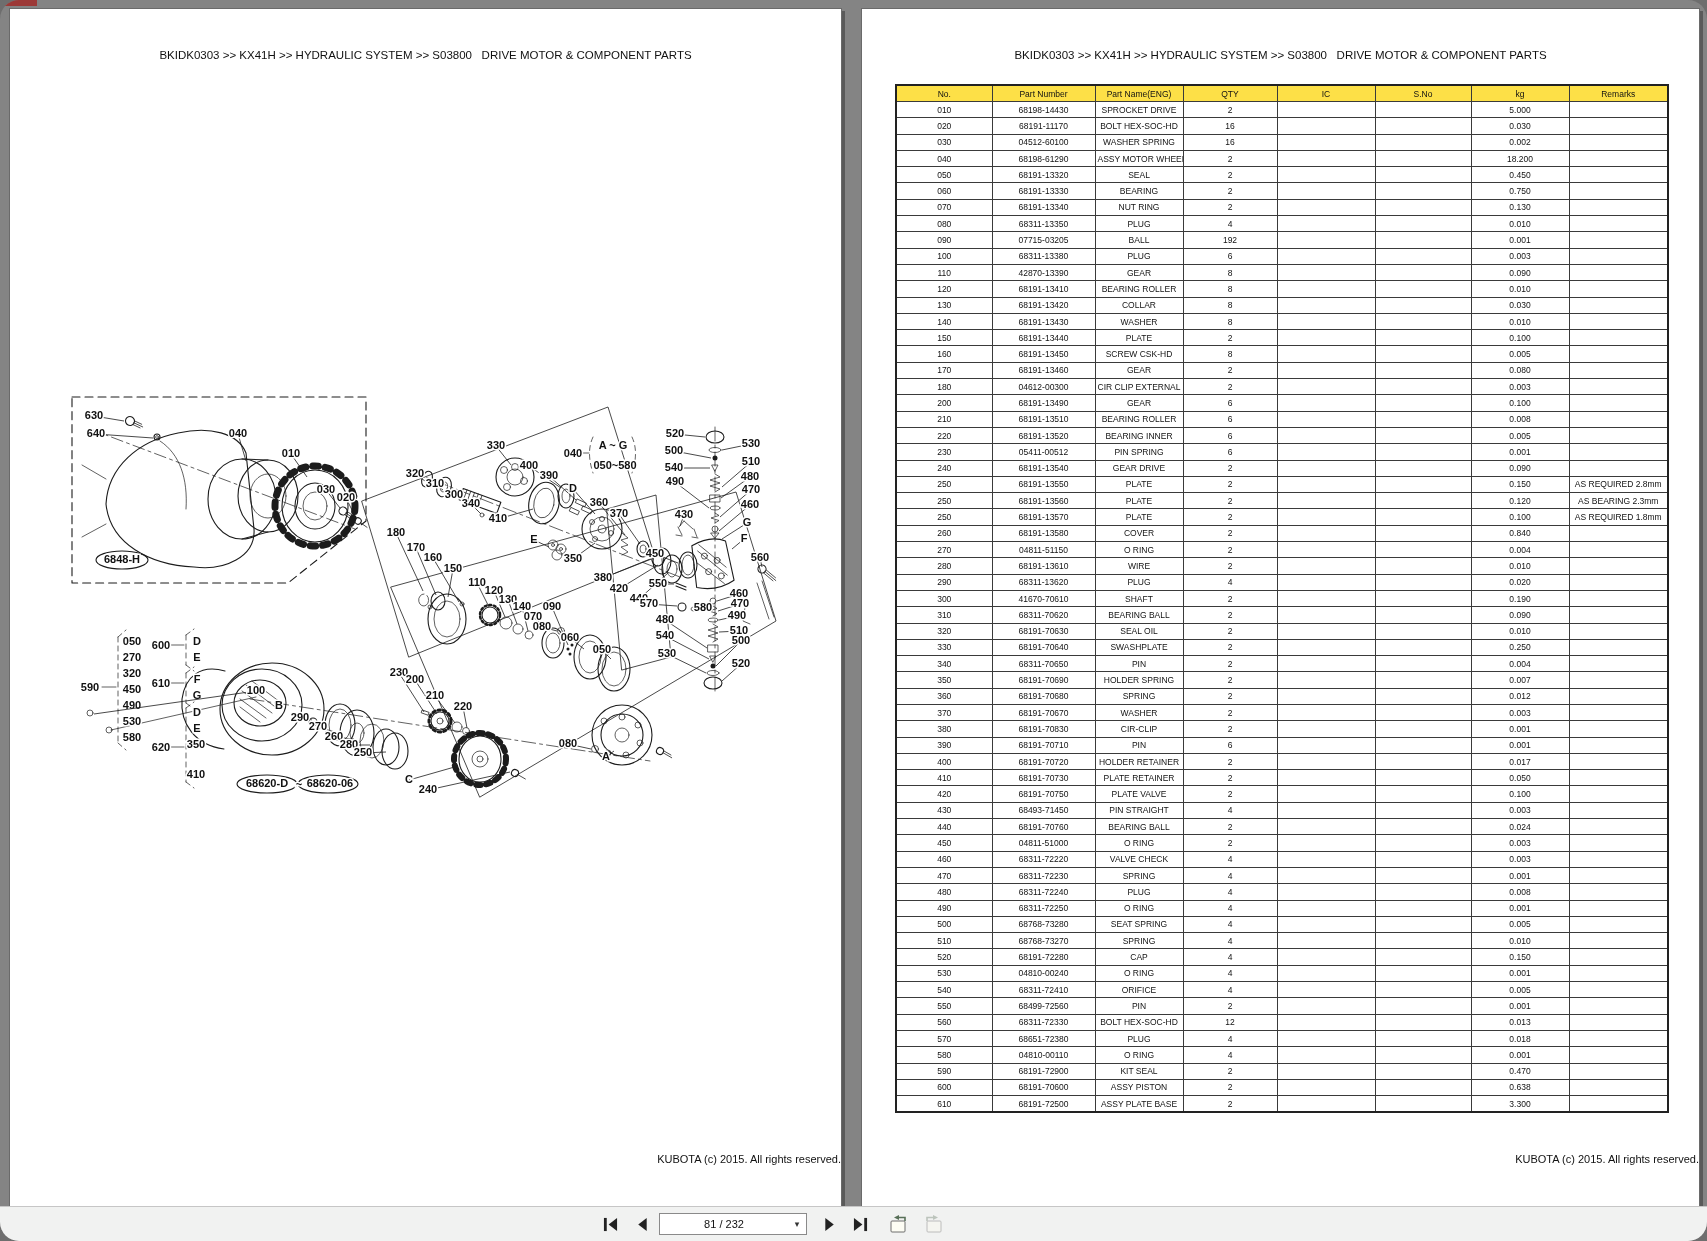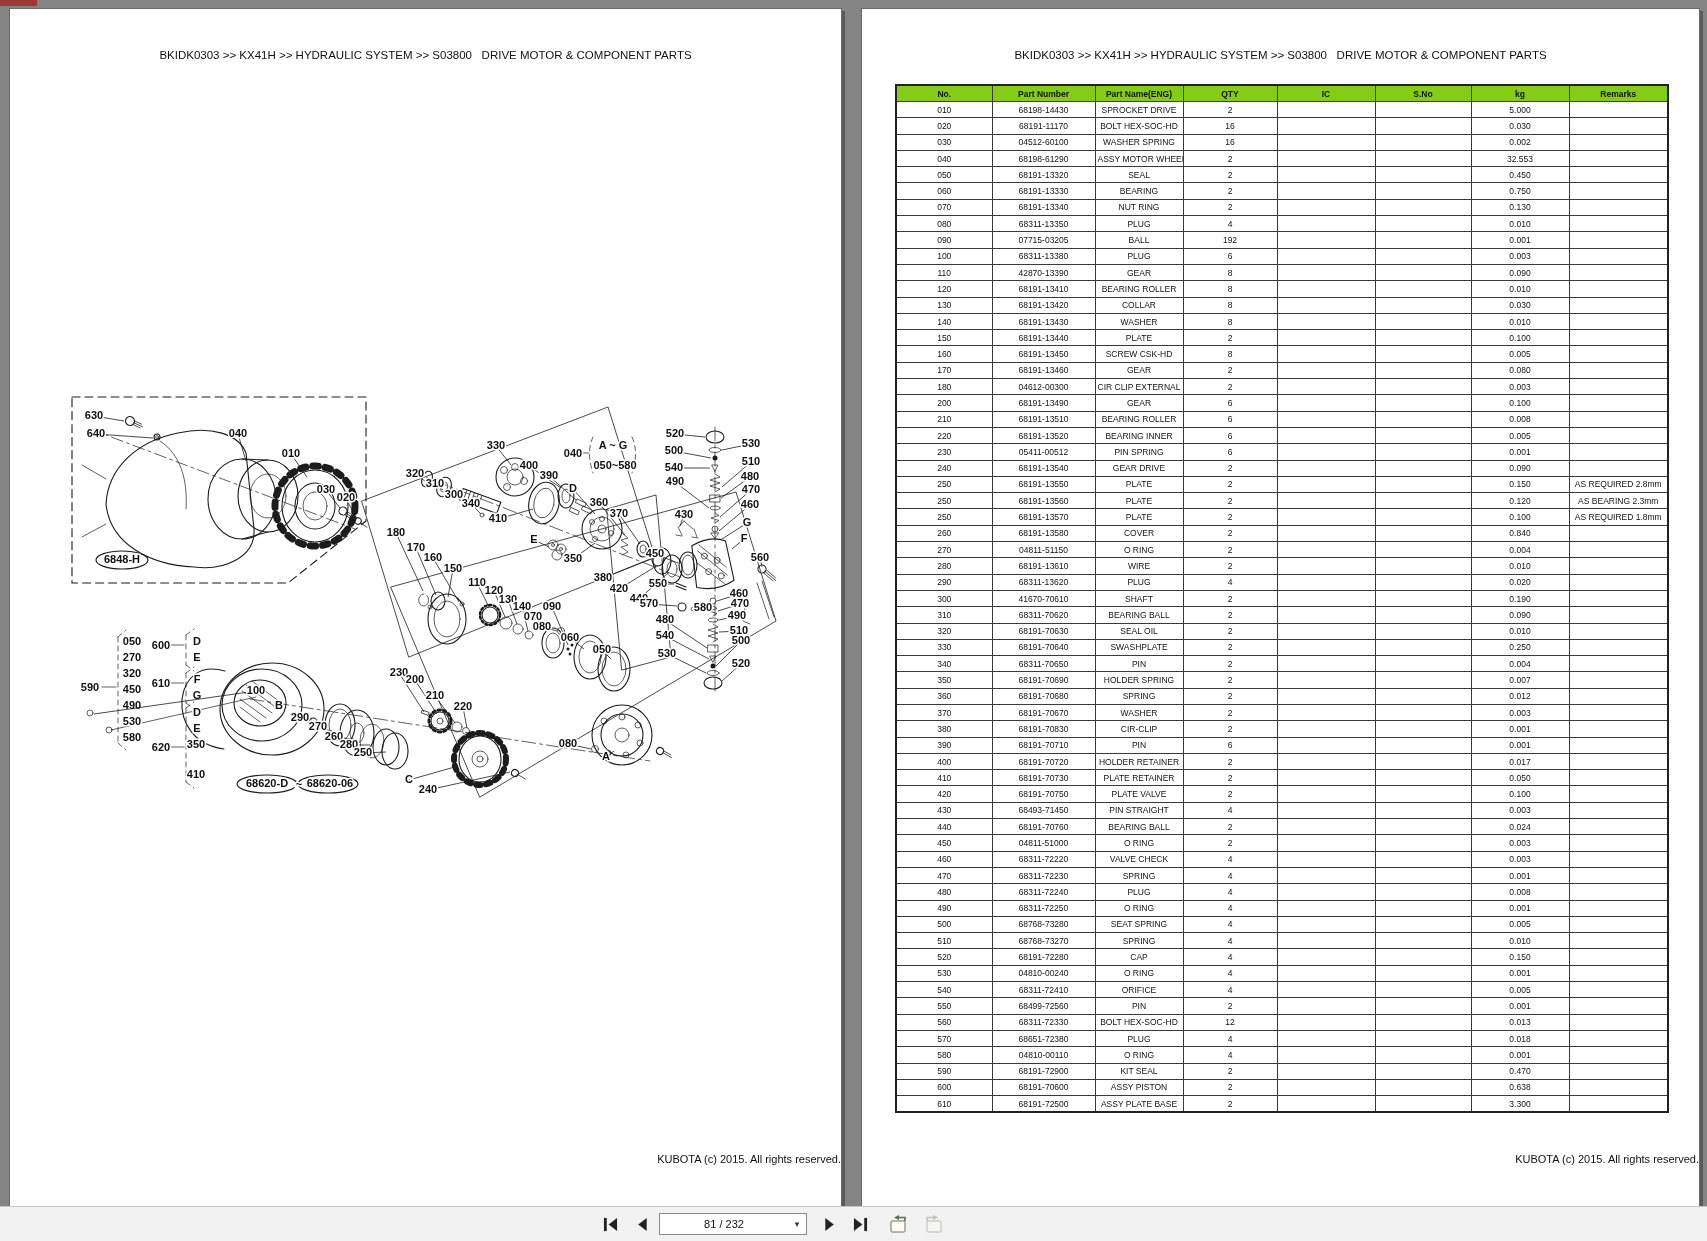--- a/index.html
+++ b/index.html
@@ -1,37 +1,37 @@
 <!DOCTYPE html>
 <html><head>
 <meta charset="utf-8">
 <style>
   html,body{margin:0;padding:0;background:#6e6e6e;}
   .stage{position:relative;width:1707px;height:1241px;background:#848484;overflow:hidden;
-         font-family:"Liberation Sans",sans-serif;}
+         font-family:"Liberation Sans",sans-serif;border-radius:19px;}
   .red-strip{position:absolute;left:0;top:0;width:37px;height:6px;background:#9c3937;}
   .page{position:absolute;top:8px;height:1197px;background:#ffffff;
         border:1px solid #6a6a6a;box-shadow:3px 3px 0 rgba(40,40,40,.45);}
   .page-left{left:9px;width:831px;}
   .page-right{left:861px;width:837px;}
   .doc-header{position:absolute;top:40px;left:0;width:100%;text-align:center;
               font-size:11.5px;color:#111;white-space:pre;}
   .doc-footer{position:absolute;top:1144px;left:0;width:100%;text-align:right;
               font-size:11px;color:#111;}
   
   .diagram{position:absolute;left:0;top:0;width:831px;height:1197px;}
   .callout{font-family:"Liberation Sans",sans-serif;font-size:11px;font-weight:700;fill:#111;
            text-anchor:middle;paint-order:stroke;stroke:#ffffff;stroke-width:3px;}
   .leader{stroke:#1c1c1c;stroke-width:.8;}
   
   .parts-table{position:absolute;left:33px;top:75px;width:772px;height:1027px;
                border-collapse:collapse;table-layout:fixed;font-size:8.5px;color:#111;}
   .parts-table th,.parts-table td{border:1px solid #3a3a3a;text-align:center;padding:0 2px;
                overflow:hidden;white-space:nowrap;}
-  .parts-table th{background:#84cc16;font-weight:700;height:15px;}
+  .parts-table th{background:#fde047;font-weight:400;height:15px;}
   .parts-table tbody tr{height:16.3px;}
   .parts-table{border:2px solid #222;}
   
   .toolbar{position:absolute;left:0;bottom:0;width:100%;height:34px;background:#f1f2f1;
            border-top:1px solid #c6c6c6;margin-top:24px;}
   .toolbar-nav{position:absolute;left:599px;top:5px;height:24px;display:flex;align-items:center;}
   .tb-btn{display:flex;align-items:center;justify-content:center;width:22px;height:22px;cursor:default;}
   .page-box{width:146px;height:20px;background:#fff;border:1px solid #8a8a8a;display:flex;
             align-items:center;margin:0 12px 0 6px;}
   .page-box .pg-text{flex:1;text-align:center;font-size:11px;color:#111;}
@@ -496,21 +496,21 @@
             <td>0.002</td>
             <td></td>
           </tr>
           <tr>
             <td>040</td>
             <td>68198-61290</td>
             <td>ASSY MOTOR WHEEL</td>
             <td>2</td>
             <td></td>
             <td></td>
-            <td>32.553</td>
+            <td>18.200</td>
             <td></td>
           </tr>
           <tr>
             <td>050</td>
             <td>68191-13320</td>
             <td>SEAL</td>
             <td>2</td>
             <td></td>
             <td></td>
             <td>0.450</td>

